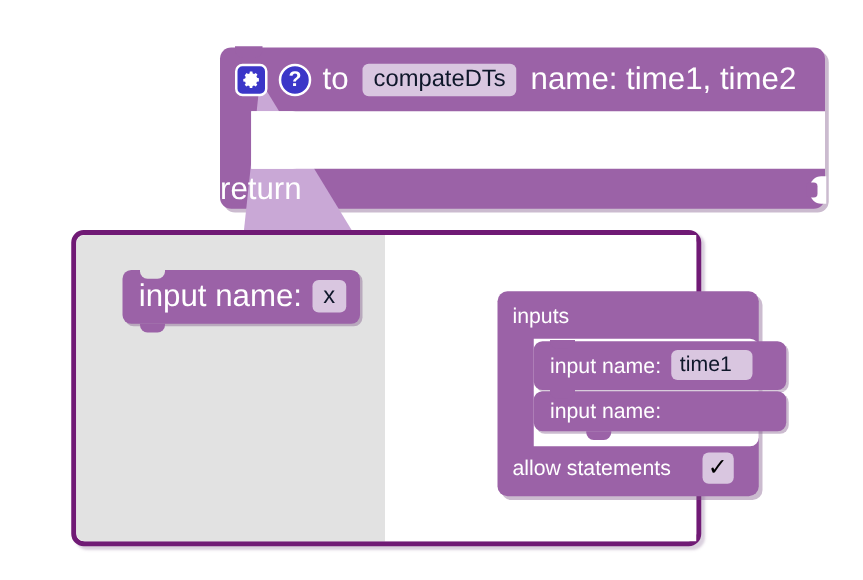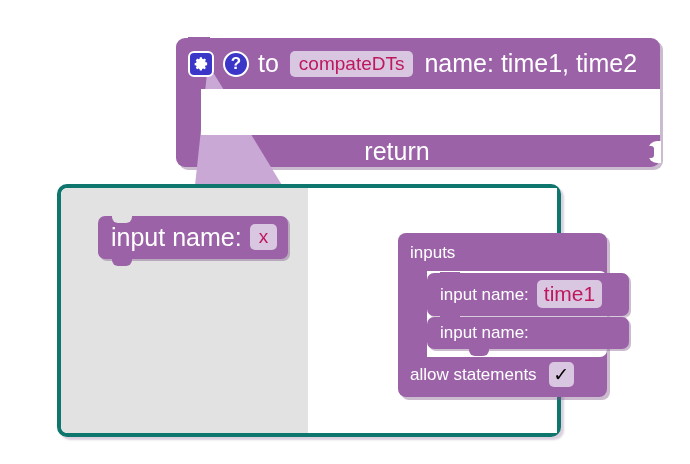--- a/index.html
+++ b/index.html
@@ -21,28 +21,28 @@
     font-size: 25px;
     line-height: 1;
     white-space: nowrap;
     user-select: none;
   }
   .lbl-sm { font-size: 17px; }
 
   .field {
     display: inline-block;
     background: #d9c6e0;
-    color: #be185d;
+    color: #0f172a;
     border-radius: 5px;
     padding: 3px 9px 4px 9px;
     font-size: 19px;
     line-height: 1;
     white-space: nowrap;
   }
-  .field-sm { font-size: 21px; padding: 3px 7px 4px 7px; }
+  .field-sm { font-size: 17px; padding: 3px 17px 4px 7px; }
 
   
   #proc-block {
     position: absolute;
     left: 176px;
     top: 38px;
     width: 484px;
     height: 129px;
   }
   #proc-body {
@@ -123,21 +123,21 @@
   }
   
   #proc-return-row {
     position: absolute;
     left: 0;
     top: 97px;
     width: 484px;
     height: 32px;
     display: flex;
     align-items: center;
-    justify-content: center;
+    justify-content: flex-start;
     padding-right: 42px;
     box-sizing: border-box;
     z-index: 4;
   }
   
   #proc-socket {
     position: absolute;
     right: -1px;
     top: 103px;
     width: 13px;
@@ -170,21 +170,21 @@
   }
 
   
   #mutator {
     position: absolute;
     left: 57px;
     top: 184px;
     width: 504px;
     height: 253px;
     background: #ffffff;
-    border: 4px solid #0f766e;
+    border: 4px solid #701a75;
     border-radius: 10px;
     box-sizing: border-box;
     box-shadow: 3px 3px 2px rgba(150,120,160,0.35);
     z-index: 3;
   }
   #mutator-flyout {
     position: absolute;
     left: 0; top: 0;
     width: 247px;
     height: 100%;
@@ -307,21 +307,21 @@
     background: #ffffff;
     border-radius: 0 7px 7px 0;
     z-index: 1;
   }
   #allow-row {
     position: absolute;
     left: 12px;
     bottom: 10px;
     display: flex;
     align-items: center;
-    gap: 12px;
+    gap: 25px;
     z-index: 2;
   }
   .checkbox {
     width: 25px; height: 25px;
     background: #d9c6e0;
     border-radius: 5px;
     display: flex;
     align-items: center;
     justify-content: center;
     color: #000000;

